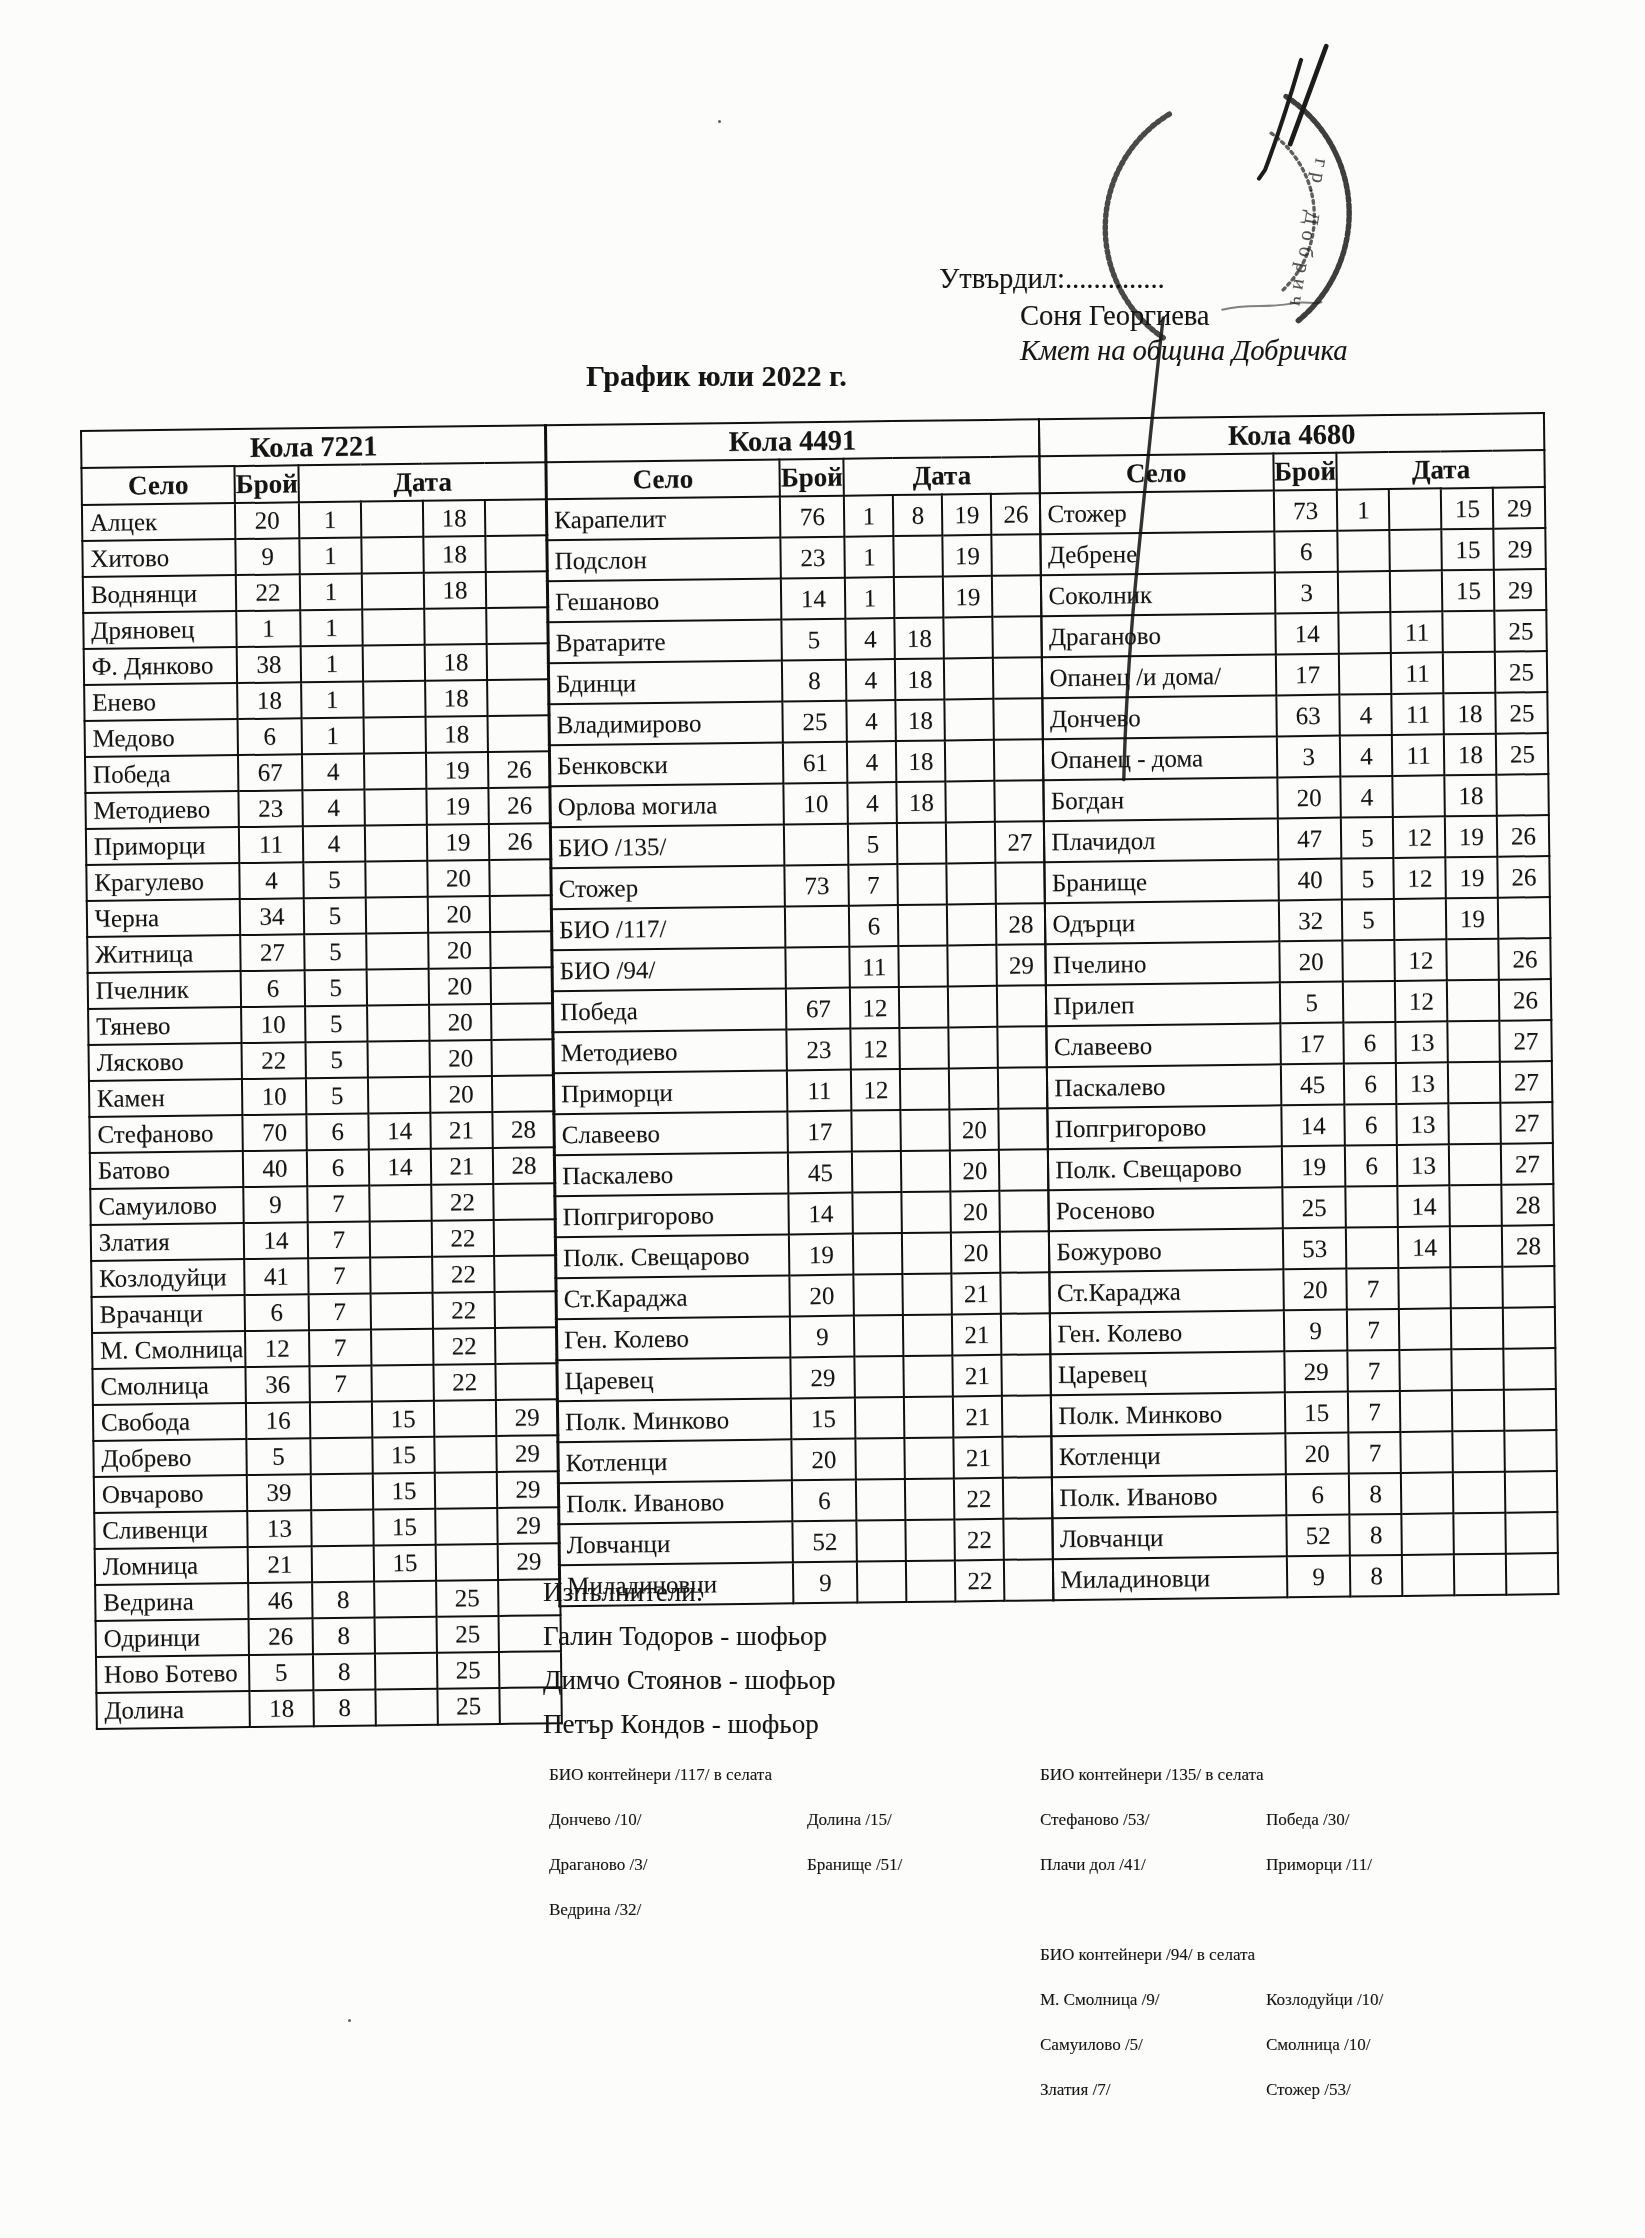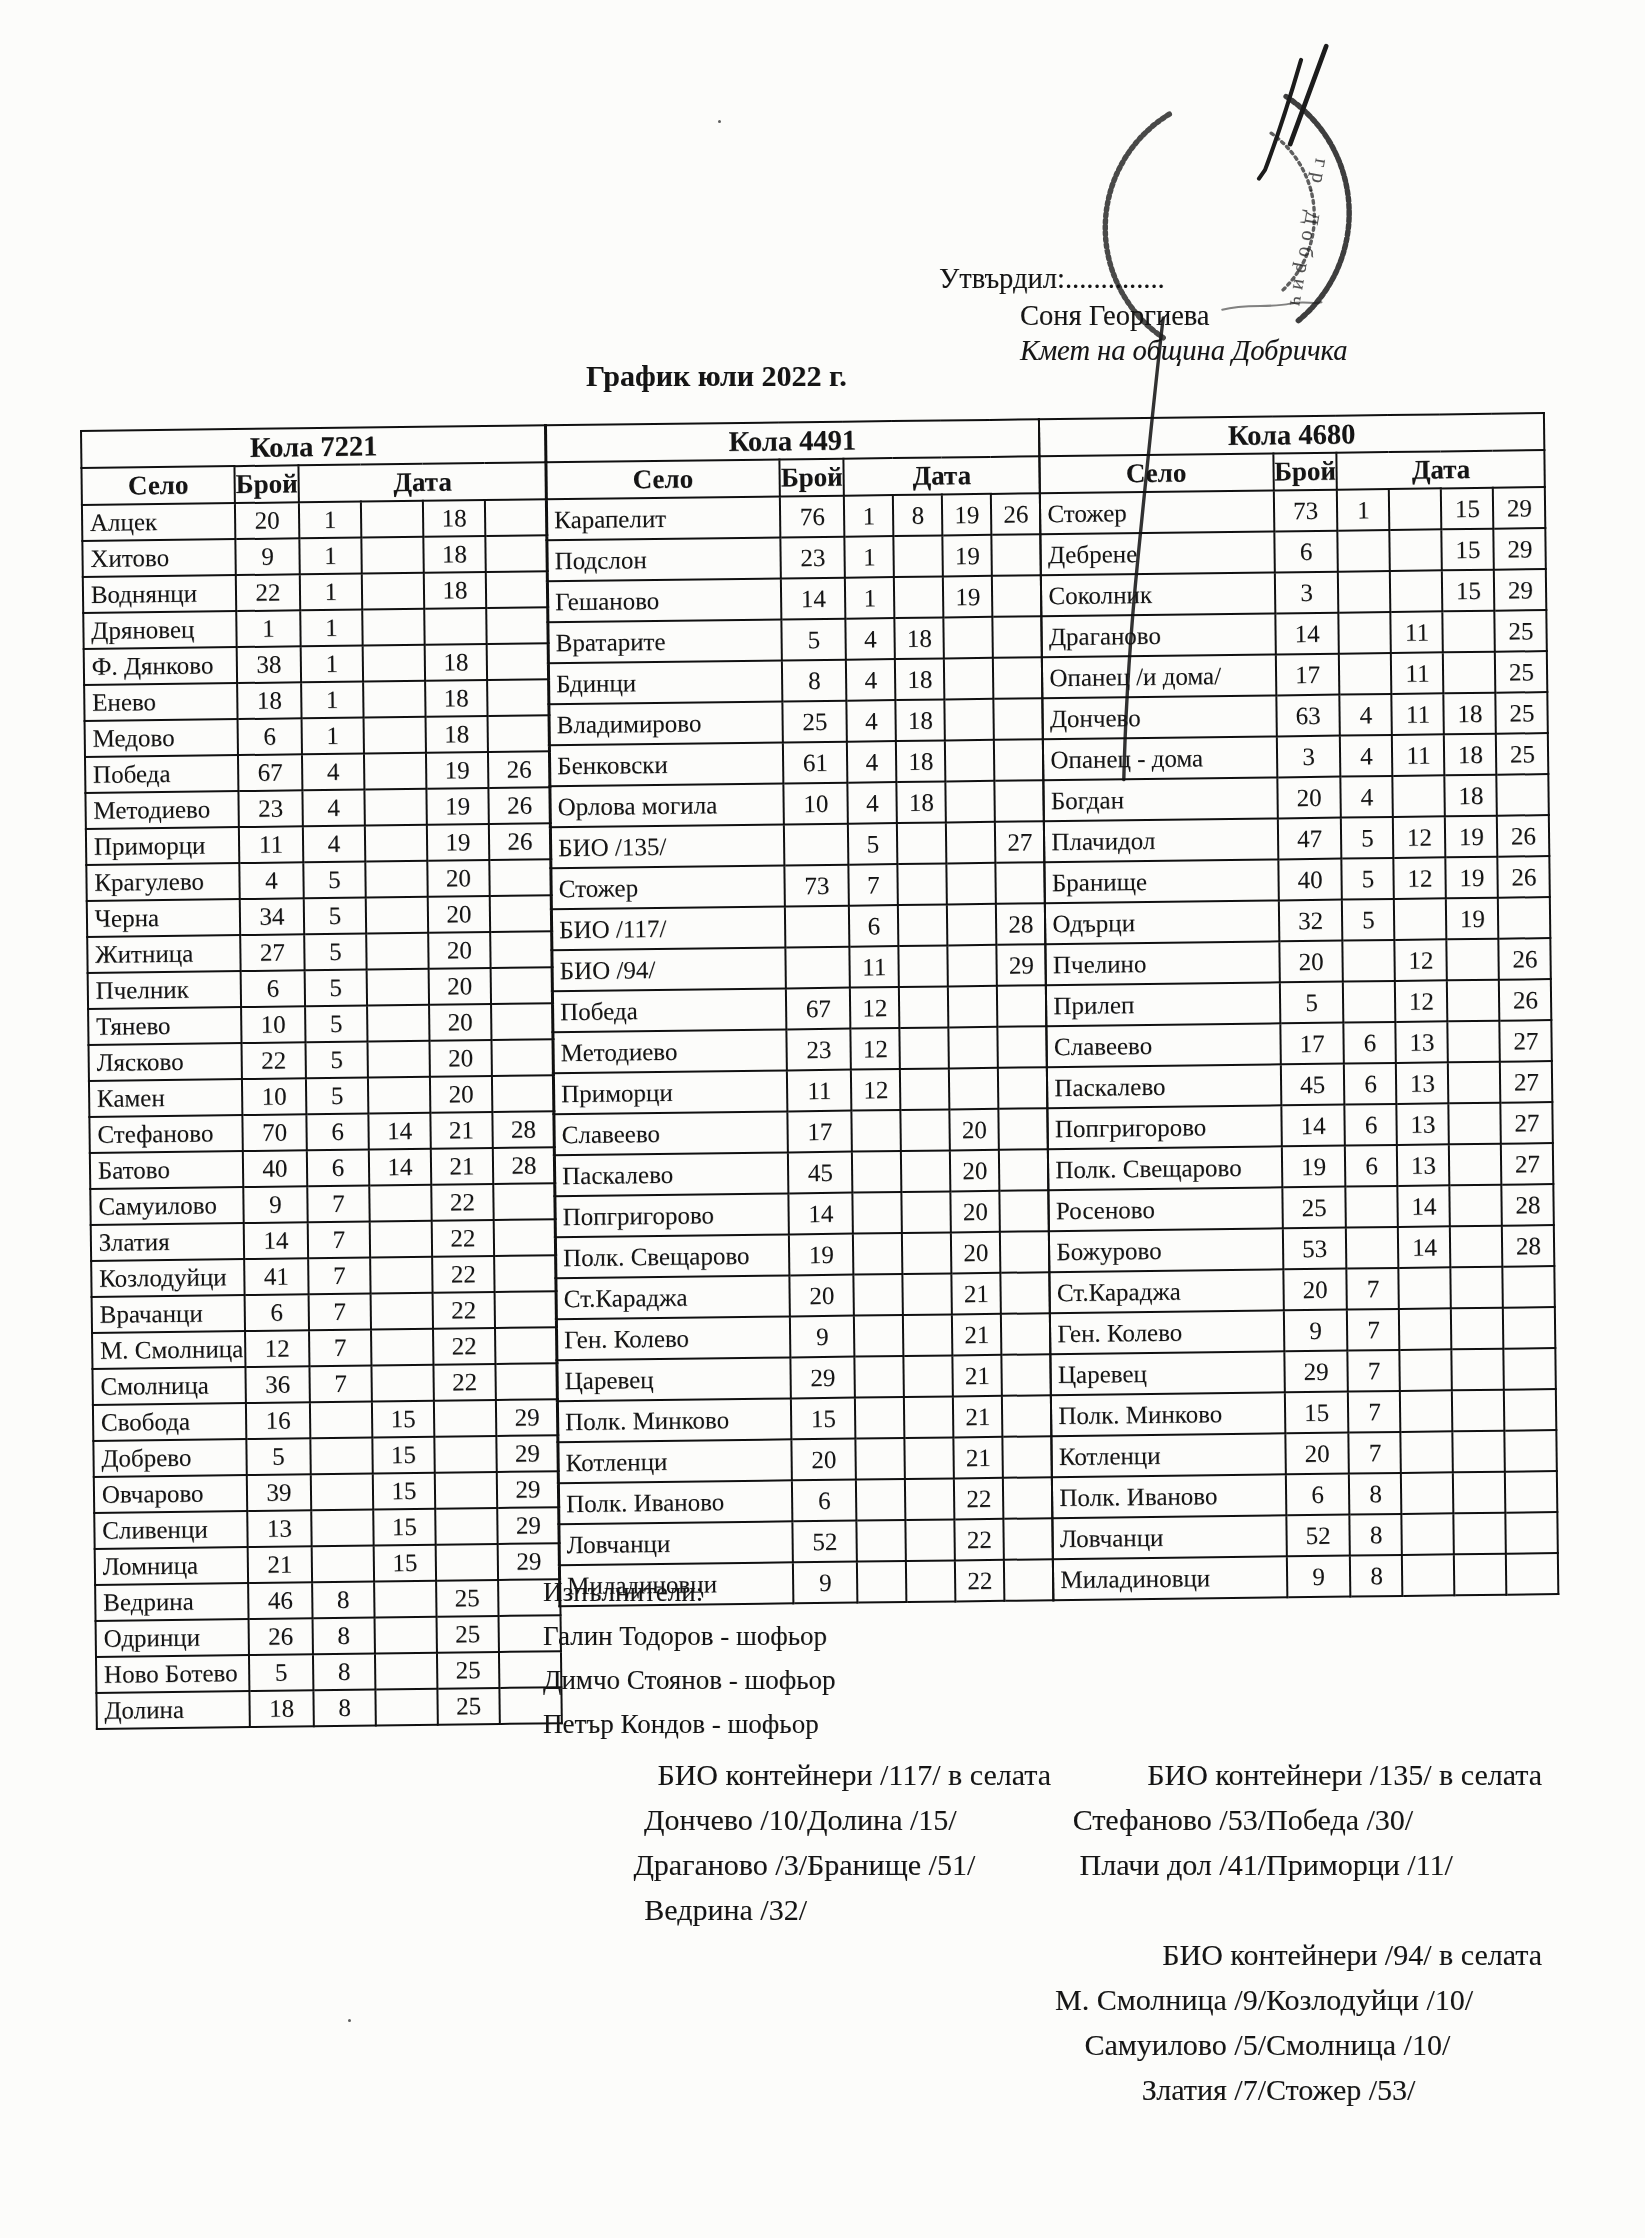--- a/index.html
+++ b/index.html
@@ -22,21 +22,21 @@
   .grid th.hdr{font-size:27px;font-weight:bold;height:35px;text-align:center;}
   .grid+.grid{margin-left:-2.7px;}
   .t0 td{height:34px;} .t1 td{height:39px;} .t2 td{height:39px;}
   .grid td{font-size:25px;vertical-align:middle;}
   td.v{padding-left:6.8px;text-align:left;}
   td.c,td.d{text-align:center;}
 
   .exec{left:543px;top:1570px;font-size:27px;}
   .exec div{line-height:44px;}
 
-  .bio{font-size:30px;text-align:right;}
+  .bio{font-size:17px;}
   #bio-0{left:549px;top:1752px;width:502px;}
   #bio-1{left:1040px;top:1752px;width:502px;}
   #bio-2{left:1040px;top:1932px;width:502px;}
   .bio-title{line-height:45px;}
   .bio-row{display:flex;line-height:45px;}
   .bio-row .bio-item:first-child{width:258px;}
   .narrow .bio-row .bio-item:first-child{width:226px;}
   .bio-item{white-space:nowrap;}
 
   .speck{position:absolute;width:3.4px;height:3.4px;border-radius:50%;background:#2a2a2a;opacity:.75;}

